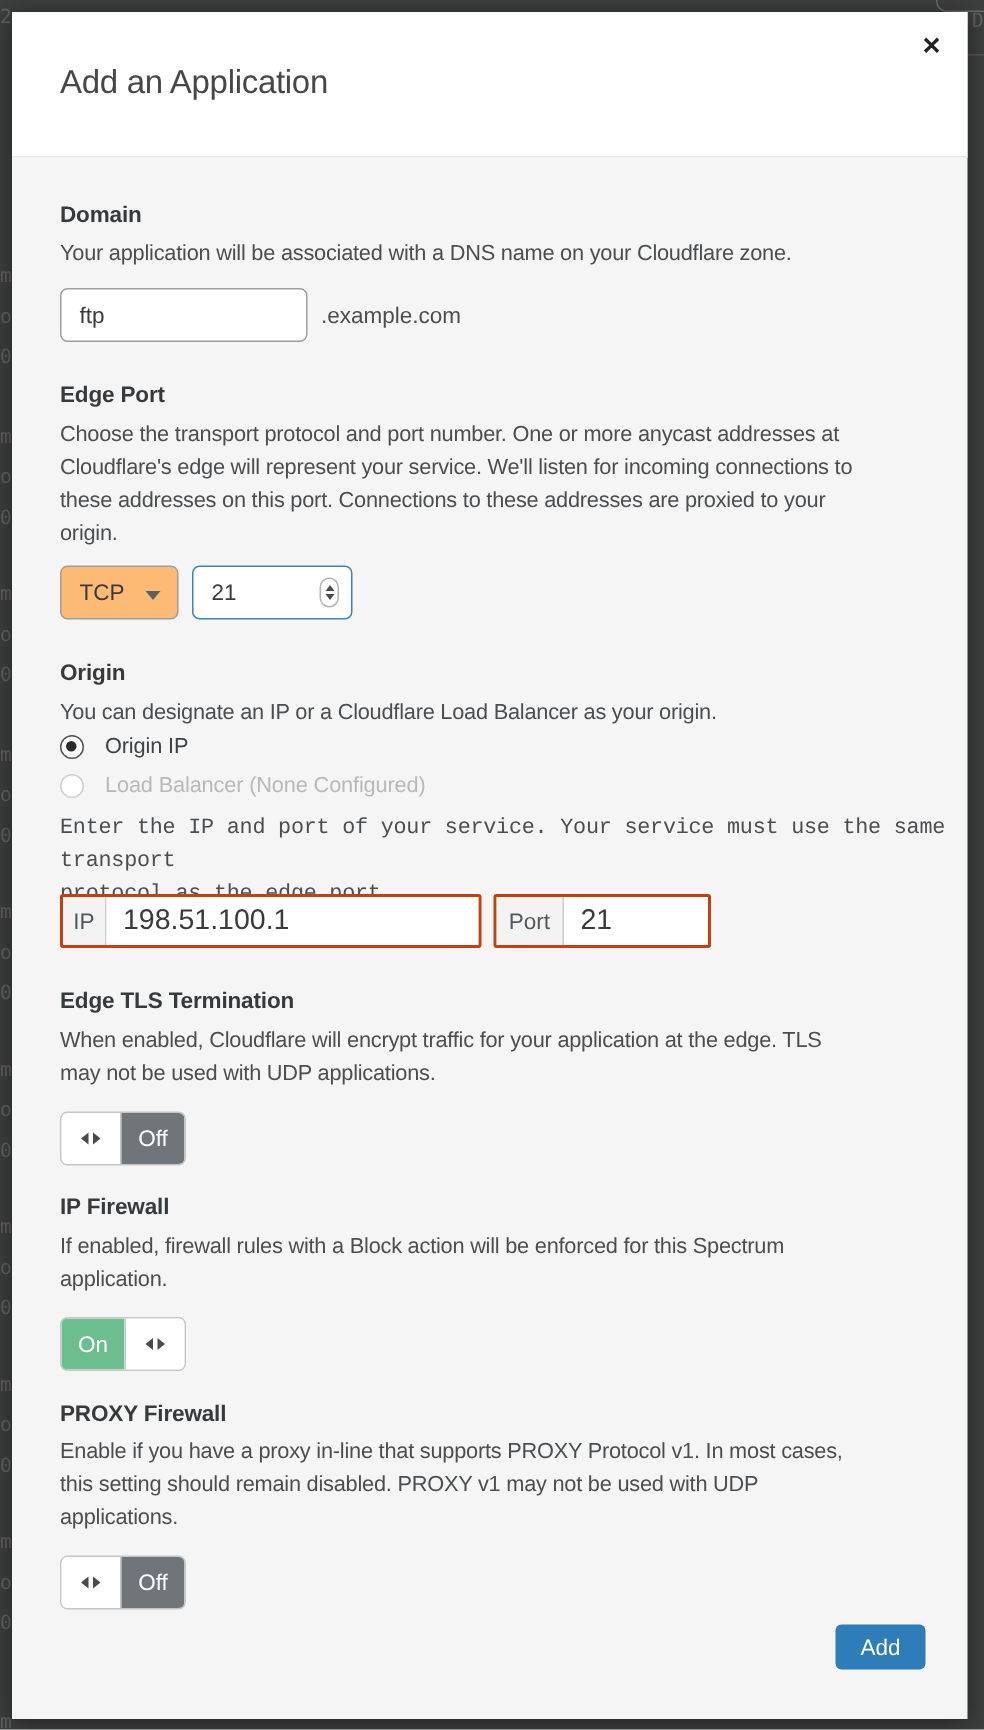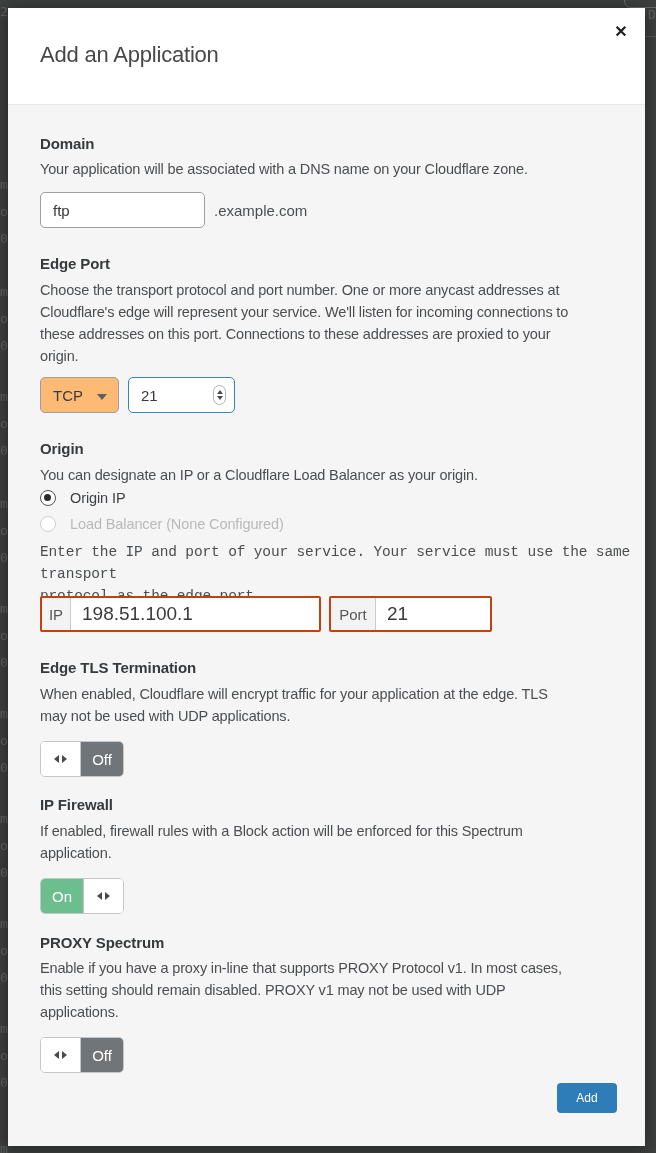--- a/index.html
+++ b/index.html
@@ -122,21 +122,21 @@
   .input-group .prefix {
     background:#f3f3f3; border-right:1px solid #cbcbcb; color:#55585a;
     font-size:15px; display:flex; align-items:center; justify-content:center; flex:none;
   }
   .input-group input {
     border:none; outline:none; font-family:"Liberation Sans", sans-serif;
     font-size:19px; color:#3a3a3a; padding:0 11px; flex:1; min-width:0; background:#fff;
   }
   .grp-ip { width:281px; }
   .grp-ip .prefix { width:29px; }
-  .grp-port { width:163px; margin-left:8px; }
+  .grp-port { width:145px; margin-left:8px; }
   .grp-port .prefix { width:45px; }
 
   
   .toggle {
     display:flex; width:84px; height:36px; border-radius:5px; overflow:hidden;
     border:1px solid #c6c6c6; cursor:pointer; background:#fff;
   }
   .toggle .knob {
     width:40px; background:#fff; display:flex; align-items:center; justify-content:center; gap:3px;
   }
@@ -148,21 +148,21 @@
   .toggle.off .state-label { background:#6f7579; }
   .toggle.on .knob { border-left:1px solid #c6c6c6; }
   .toggle.on .state-label { background:#6dbe8e; }
   .tri-l { width:0; height:0; border-top:4px solid transparent; border-bottom:4px solid transparent; border-right:5px solid #4a4a4a; }
   .tri-r { width:0; height:0; border-top:4px solid transparent; border-bottom:4px solid transparent; border-left:5px solid #4a4a4a; }
 
   
   .add-btn {
     position:absolute; top:1075px; right:28px; width:60px; height:30px;
     background:#2e7cb8; border:none; border-radius:4px; color:#fff;
-    font-family:"Liberation Sans", sans-serif; font-size:12px; cursor:pointer;
+    font-family:"Liberation Sans", sans-serif; font-size:15px; cursor:pointer;
   }
 </style>
 </head>
 <body>
 
 <div class="bg-pill-outline"></div>
 <div class="bg-line"></div>
 <div id="bg-glyphs">
     <span class="bg-glyph" style="left: 0px; top: 5px;">2</span>
     <span class="bg-glyph" style="left: 0px; top: 178px;">m</span>
@@ -267,21 +267,21 @@
   <div class="sec sec-desc" style="top:812px;">If enabled, firewall rules with a Block action will be enforced for this Spectrum
 application.</div>
   <div class="sec toggle on" style="top:870px;">
     <span class="state-label">On</span>
     <span class="knob">
         <span class="tri-l"></span>
         <span class="tri-r"></span>
       </span>
   </div>
 
-  <div class="sec sec-heading" style="top:926px;">PROXY Spectrum</div>
+  <div class="sec sec-heading" style="top:926px;">PROXY Firewall</div>
   <div class="sec sec-desc" style="top:949px;">Enable if you have a proxy in-line that supports PROXY Protocol v1. In most cases,
 this setting should remain disabled. PROXY v1 may not be used with UDP
 applications.</div>
   <div class="sec toggle off" style="top:1029px;">
     <span class="knob">
         <span class="tri-l"></span>
         <span class="tri-r"></span>
       </span>
     <span class="state-label">Off</span>
   </div>

